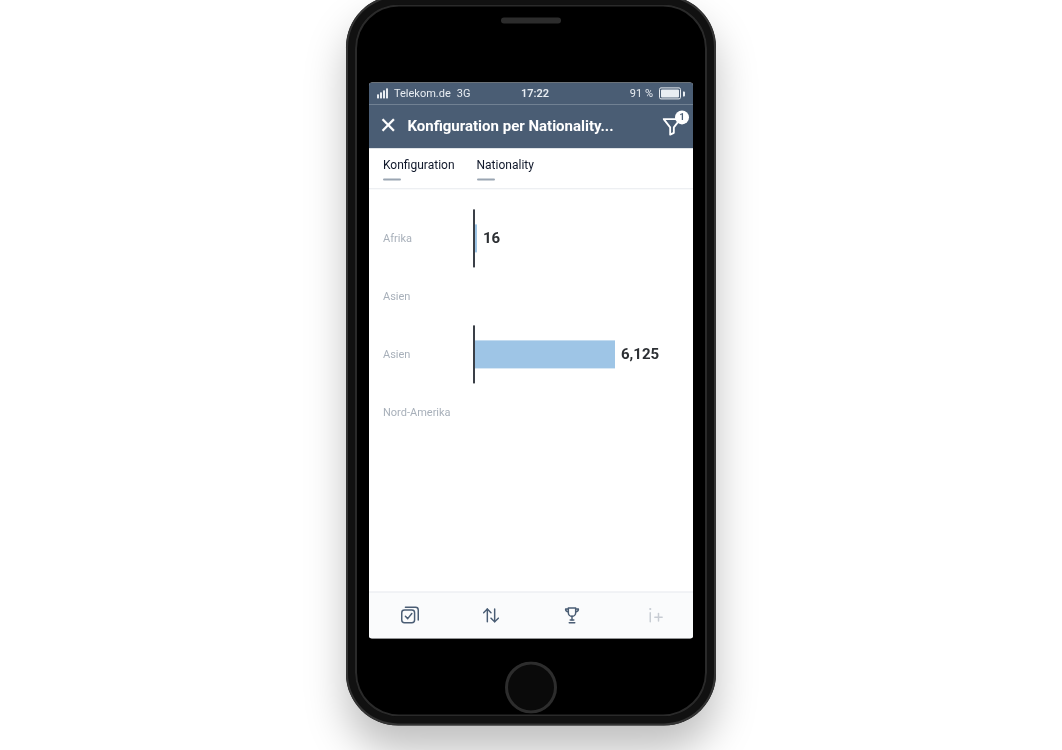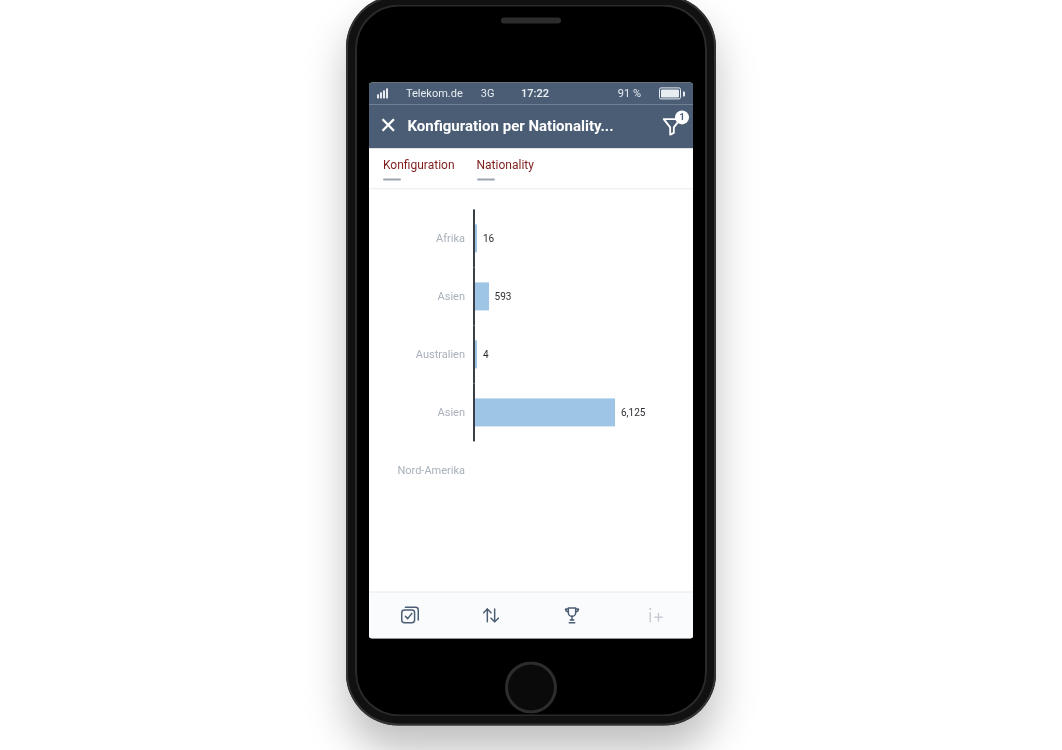--- a/index.html
+++ b/index.html
@@ -25,21 +25,21 @@
   }
   .screen{
     position:absolute;top:78px;left:14px;right:14px;bottom:78px;
     background:#f4f5f7;border-radius:3px;overflow:hidden;display:flex;flex-direction:column;
   }
   
   .statusbar{
     height:22px;background:#4a5d74;color:#e8edf2;display:flex;align-items:center;
     font-size:11px;padding:0 8px;justify-content:space-between;
   }
-  .sb-left,.sb-right{display:flex;align-items:center;gap:18px;}
+  .sb-left,.sb-right{display:flex;align-items:center;gap:6px;}
   .sb-center{position:absolute;left:8px;right:0;text-align:center;pointer-events:none;font-weight:600;}
   .sig-bars{display:flex;align-items:flex-end;gap:1px;}
   .sig-bars span{width:2px;background:#e8edf2;display:inline-block;}
   .sig-bars span:nth-child(1){height:4px;}
   .sig-bars span:nth-child(2){height:6px;}
   .sig-bars span:nth-child(3){height:8px;}
   .sig-bars span:nth-child(4){height:10px;}
   .battery{display:flex;align-items:center;gap:2px;}
   .battery .shell{width:20px;height:10px;border:1px solid #e8edf2;border-radius:2px;position:relative;}
   .battery .fill{position:absolute;left:1px;top:1px;bottom:1px;width:90%;background:#e8edf2;border-radius:1px;}
@@ -53,33 +53,33 @@
   .title{font-size:15px;font-weight:700;flex:1;white-space:nowrap;overflow:hidden;text-overflow:ellipsis;}
   .filter{position:relative;cursor:pointer;}
   .filter .badge{
     position:absolute;top:-5px;right:-6px;width:14px;height:14px;border-radius:50%;
     background:#fff;color:#4a5d74;font-size:9px;font-weight:700;display:flex;align-items:center;justify-content:center;
   }
   
   .filters{
     background:#fff;border-bottom:1px solid #e2e5ea;padding:10px 14px 8px;display:flex;gap:22px;
   }
-  .filter-pill{font-size:12px;color:#7f1d1d;}
+  .filter-pill{font-size:12px;color:#0f172a;}
   .filter-pill .under{display:block;width:18px;height:2px;background:#9aa5b2;margin-top:6px;border-radius:1px;}
   
   .chart{flex:1;background:#fff;position:relative;padding:20px 14px 10px 14px;box-sizing:border-box;}
   .chart-rows{position:relative;}
   .row{display:flex;align-items:center;height:58px;}
   .cat{
-    width:90px;text-align:right;padding-right:8px;font-size:11px;color:#a8b0ba;
+    width:90px;padding-right:8px;font-size:11px;color:#a8b0ba;
     box-sizing:border-box;
   }
   .axis-zone{flex:1;position:relative;height:100%;border-left:2px solid #3a3f47;display:flex;align-items:center;}
   .bar{height:28px;background:#9ec5e6;}
-  .val{font-size:10px;font-weight:400;color:#2c2f33;margin-left:6px;}
+  .val{font-size:15px;font-weight:700;color:#2c2f33;margin-left:6px;}
   
   .toolbar{
     height:46px;border-top:1px solid #e2e5ea;background:#fafbfc;display:flex;
     justify-content:space-around;align-items:center;color:#4a5d74;
   }
   .tb-btn{width:40px;height:30px;display:flex;align-items:center;justify-content:center;cursor:pointer;}
   .tb-btn.disabled{color:#c7ccd3;cursor:default;}
   svg{display:block;}
 </style>
 </head>
@@ -142,33 +142,22 @@
             <div class="row">
               <div class="cat">Afrika</div>
               <div class="axis-zone">
                 <div class="bar" style="width: 2px;"></div>
                 <div class="val">16</div>
               </div>
             </div>
 
             <div class="row">
               <div class="cat">Asien</div>
-              <div class="axis-zone">
-                <div class="bar" style="width: 13.5543px;"></div>
-                <div class="val">593</div>
-              </div>
-            </div>
-
-            <div class="row">
-              <div class="cat">Australien</div>
-              <div class="axis-zone">
-                <div class="bar" style="width: 2px;"></div>
-                <div class="val">4</div>
-              </div>
-            </div>
+            </div>
+
 
             <div class="row">
               <div class="cat">Asien</div>
               <div class="axis-zone">
                 <div class="bar" style="width: 140px;"></div>
                 <div class="val">6,125</div>
               </div>
             </div>
 
             <div class="row">

